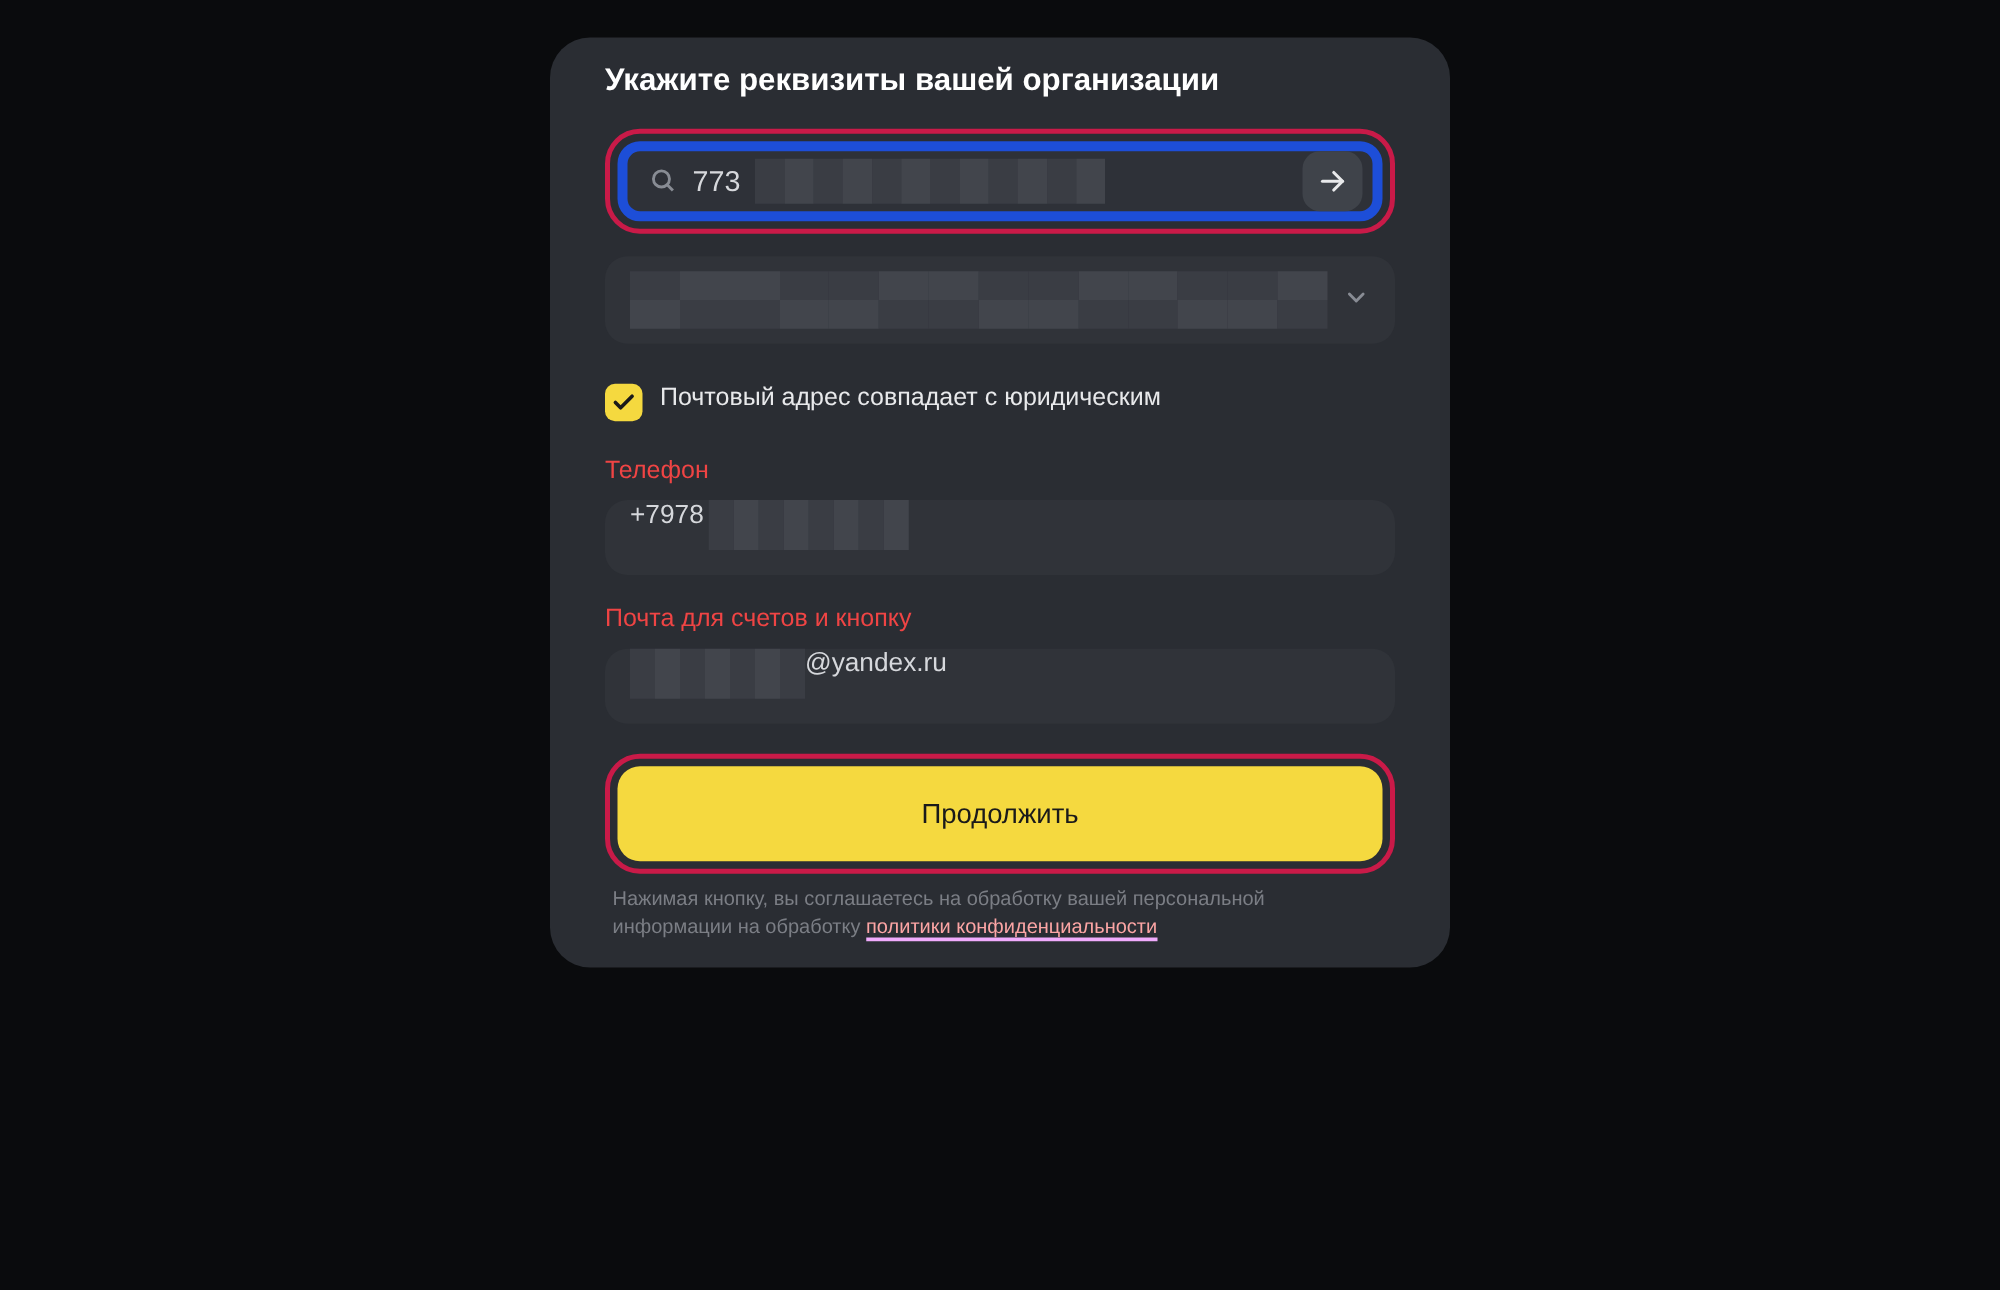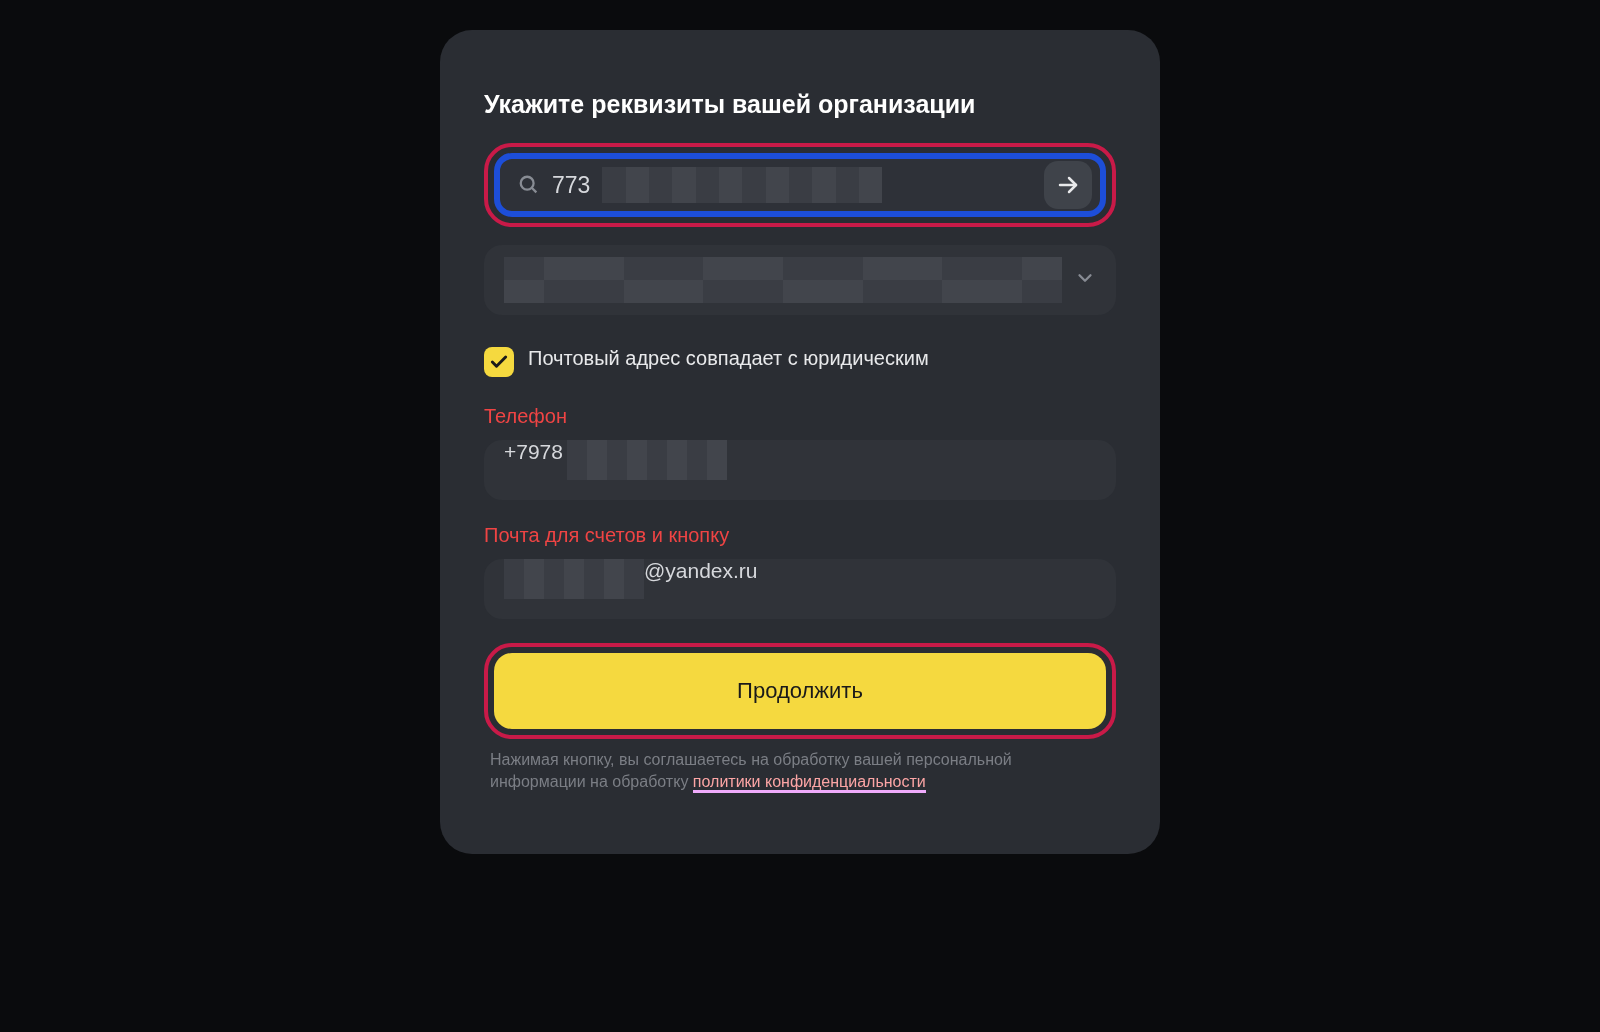--- a/index.html
+++ b/index.html
@@ -16,42 +16,42 @@
       display: flex;
       justify-content: center;
       align-items: flex-start;
       padding-top: 30px;
     }
 
     .form-card {
       background: #2a2d33;
       border-radius: 32px;
       width: 720px;
-      padding: 60px 44px;
+      padding: 20px 44px;
     }
 
     .form-title {
       color: #ffffff;
       font-size: 25px;
       font-weight: 600;
       margin-bottom: 24px;
     }
 
     .highlight-border {
       border: 4px solid #c91a48;
       border-radius: 28px;
       padding: 6px;
       margin-bottom: 18px;
     }
 
     .search-row {
       display: flex;
       align-items: center;
       background: #2e3138;
-      border: 6px solid #1d4ed8;
+      border: 8px solid #1d4ed8;
       border-radius: 18px;
       height: 64px;
       padding: 0 8px 0 18px;
       gap: 12px;
     }
 
     .search-icon {
       color: #888c94;
       display: flex;
       align-items: center;

